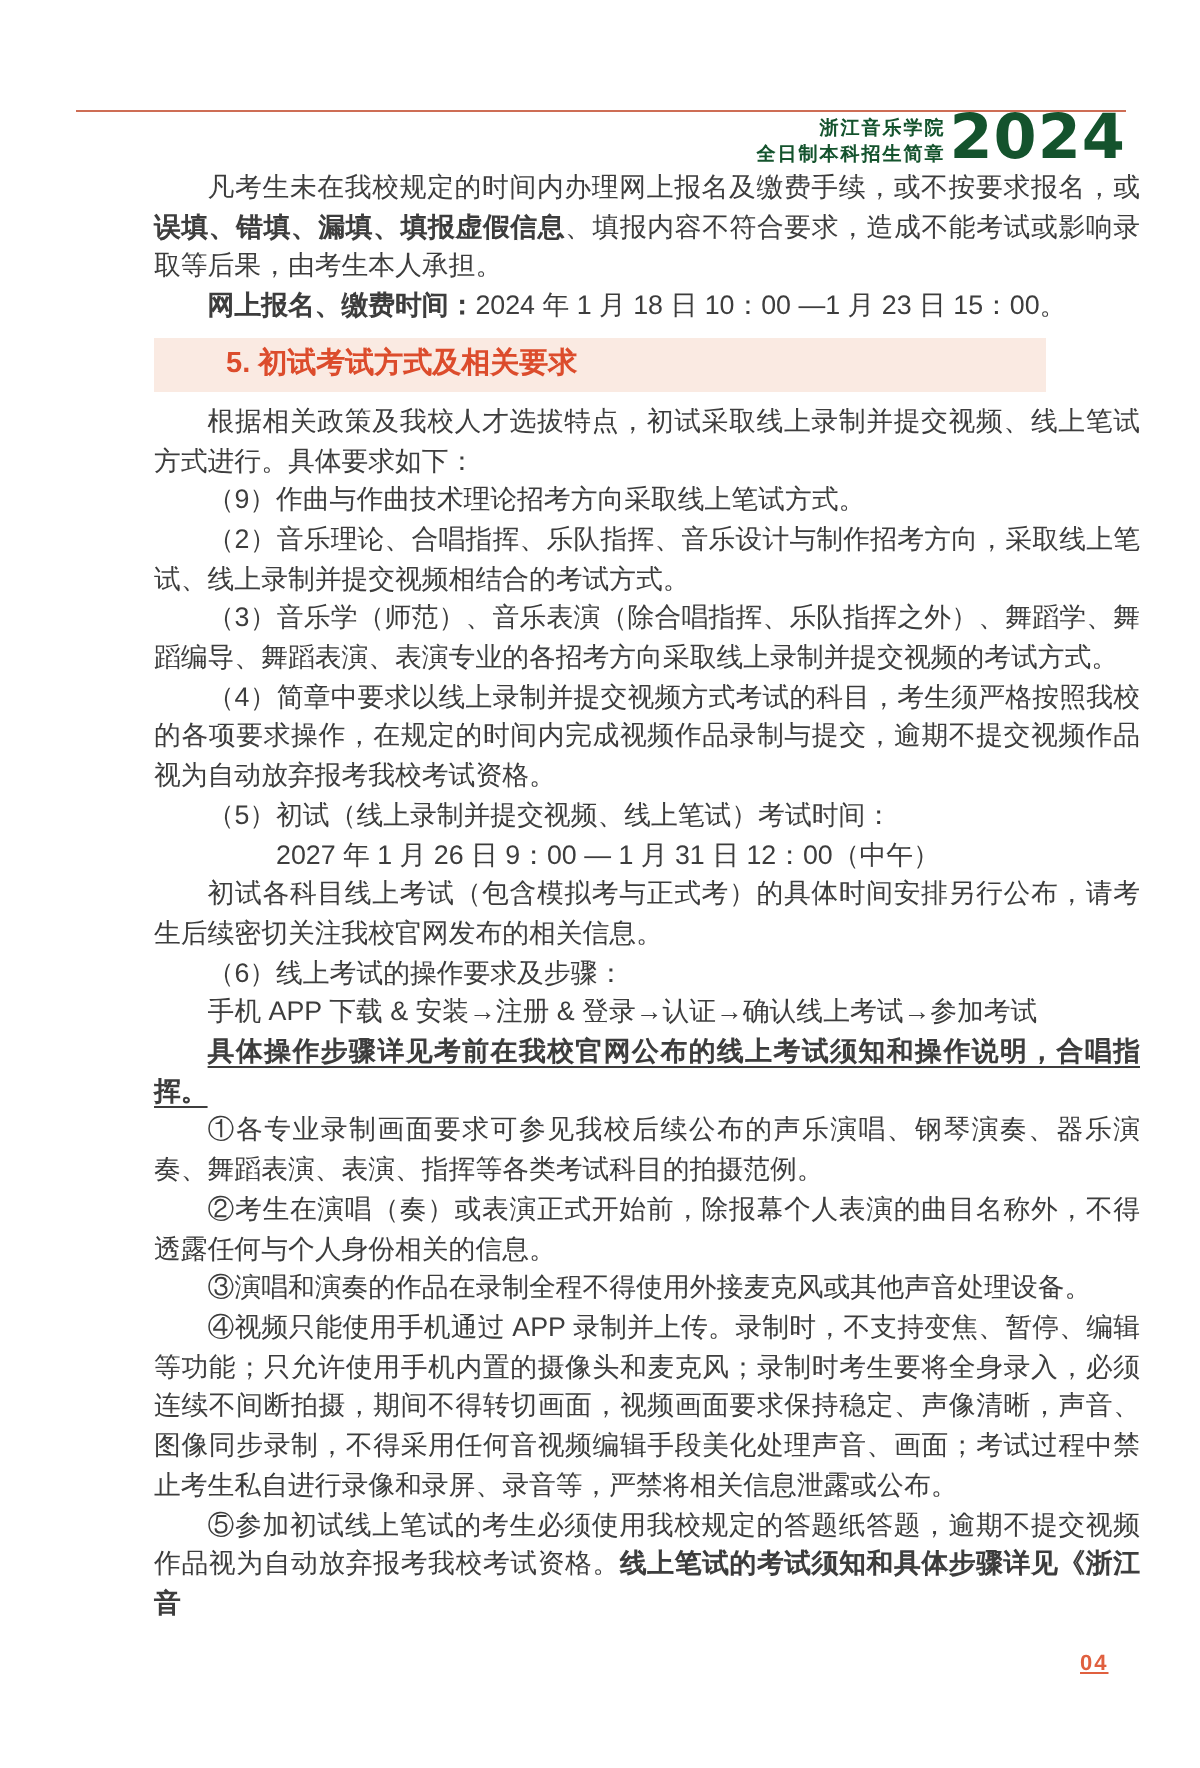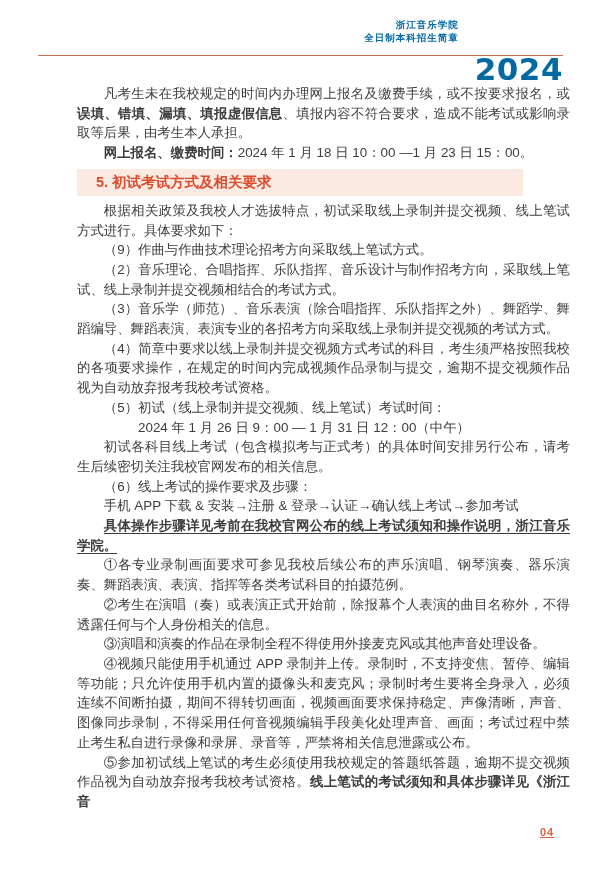--- a/index.html
+++ b/index.html
@@ -8,22 +8,22 @@
     background:#ffffff;
     font-family:"Liberation Sans", sans-serif;
     color:#3d3d3d;
     overflow:hidden;
   }
   .page { position:relative; width:600px; height:884px; background:#fff; }
 
   
   .hdr {
     position:absolute; top:18px; right:37px;
-    display:flex; align-items:flex-start; gap:16px;
-    color:#0369a1;
+    display:flex; align-items:flex-end; gap:2px;
+    color:#14532d;
   }
   .hdr-text {
     text-align:right; font-size:9.5px; font-weight:bold;
     line-height:13px; letter-spacing:1px;
   }
   .hdr-year {
     font-size:31px; font-weight:800; letter-spacing:0.5px;
     line-height:30px; font-family:"DejaVu Sans", sans-serif;margin-top:36px;
   }
   .hdr-rule {
@@ -46,21 +46,21 @@
     font-weight:bold;
     text-decoration:underline;
     text-underline-offset:3px;
     text-decoration-thickness:1px;
   }
 
   .section-heading {
     box-sizing:border-box;
     width:446px; height:27px; line-height:27px;
     margin:6px 0 5px 0;
-    padding-left:19px;
+    padding-left:36px;
     background:#faeae2;
     color:#dc4c2c;
     font-size:14.5px; font-weight:bold;
     text-align:left;
   }
 
   
   .page-num {
     position:absolute; top:826px; left:540px;
     color:#e0603f; font-size:11px; font-weight:bold; letter-spacing:1px;text-decoration:underline;
@@ -88,25 +88,25 @@
     <p class="ind"><b>网上报名、缴费时间：</b><span>2024 年 1 月 18 日 10：00 —1 月 23 日 15：00。</span></p>
 
     <div class="section-heading"><span>5. 初试考试方式及相关要求</span></div>
 
     <p class="ind bold">根据相关政策及我校人才选拔特点，初试采取线上录制并提交视频、线上笔试方式进行。具体要求如下：</p>
     <p class="ind">（9）作曲与作曲技术理论招考方向采取线上笔试方式。</p>
     <p class="ind">（2）音乐理论、合唱指挥、乐队指挥、音乐设计与制作招考方向，采取线上笔试、线上录制并提交视频相结合的考试方式。</p>
     <p class="ind">（3）音乐学（师范）、音乐表演（除合唱指挥、乐队指挥之外）、舞蹈学、舞蹈编导、舞蹈表演、表演专业的各招考方向采取线上录制并提交视频的考试方式。</p>
     <p class="ind">（4）简章中要求以线上录制并提交视频方式考试的科目，考生须严格按照我校的各项要求操作，在规定的时间内完成视频作品录制与提交，逾期不提交视频作品视为自动放弃报考我校考试资格。</p>
     <p class="ind bold">（5）初试（线上录制并提交视频、线上笔试）考试时间：</p>
-    <p class="date-line">2024 年 1 月 26 日 9：00 — 1 月 31 日 12：00（中午）</p>
+    <p class="date-line">2027 年 1 月 26 日 9：00 — 1 月 31 日 12：00（中午）</p>
     <p class="ind bold">初试各科目线上考试（包含模拟考与正式考）的具体时间安排另行公布，请考生后续密切关注我校官网发布的相关信息。</p>
     <p class="ind bold">（6）线上考试的操作要求及步骤：</p>
     <p class="ind bold">手机 APP 下载 &amp; 安装→注册 &amp; 登录→认证→确认线上考试→参加考试</p>
-    <p class="ind uline">具体操作步骤详见考前在我校官网公布的线上考试须知和操作说明，浙江音乐学院。</p>
+    <p class="ind uline">具体操作步骤详见考前在我校官网公布的线上考试须知和操作说明，合唱指挥。</p>
     <p class="ind">①各专业录制画面要求可参见我校后续公布的声乐演唱、钢琴演奏、器乐演奏、舞蹈表演、表演、指挥等各类考试科目的拍摄范例。</p>
     <p class="ind">②考生在演唱（奏）或表演正式开始前，除报幕个人表演的曲目名称外，不得透露任何与个人身份相关的信息。</p>
     <p class="ind">③演唱和演奏的作品在录制全程不得使用外接麦克风或其他声音处理设备。</p>
     <p class="ind">④视频只能使用手机通过 APP 录制并上传。录制时，不支持变焦、暂停、编辑等功能；只允许使用手机内置的摄像头和麦克风；录制时考生要将全身录入，必须连续不间断拍摄，期间不得转切画面，视频画面要求保持稳定、声像清晰，声音、图像同步录制，不得采用任何音视频编辑手段美化处理声音、画面；考试过程中禁止考生私自进行录像和录屏、录音等，严禁将相关信息泄露或公布。</p>
     <p class="ind"><span>⑤参加初试线上笔试的考生必须使用我校规定的答题纸答题，逾期不提交视频作品视为自动放弃报考我校考试资格。</span><b>线上笔试的考试须知和具体步骤详见《浙江音</b></p>
 
   </div>
 
   <div class="page-num">04</div>
 

